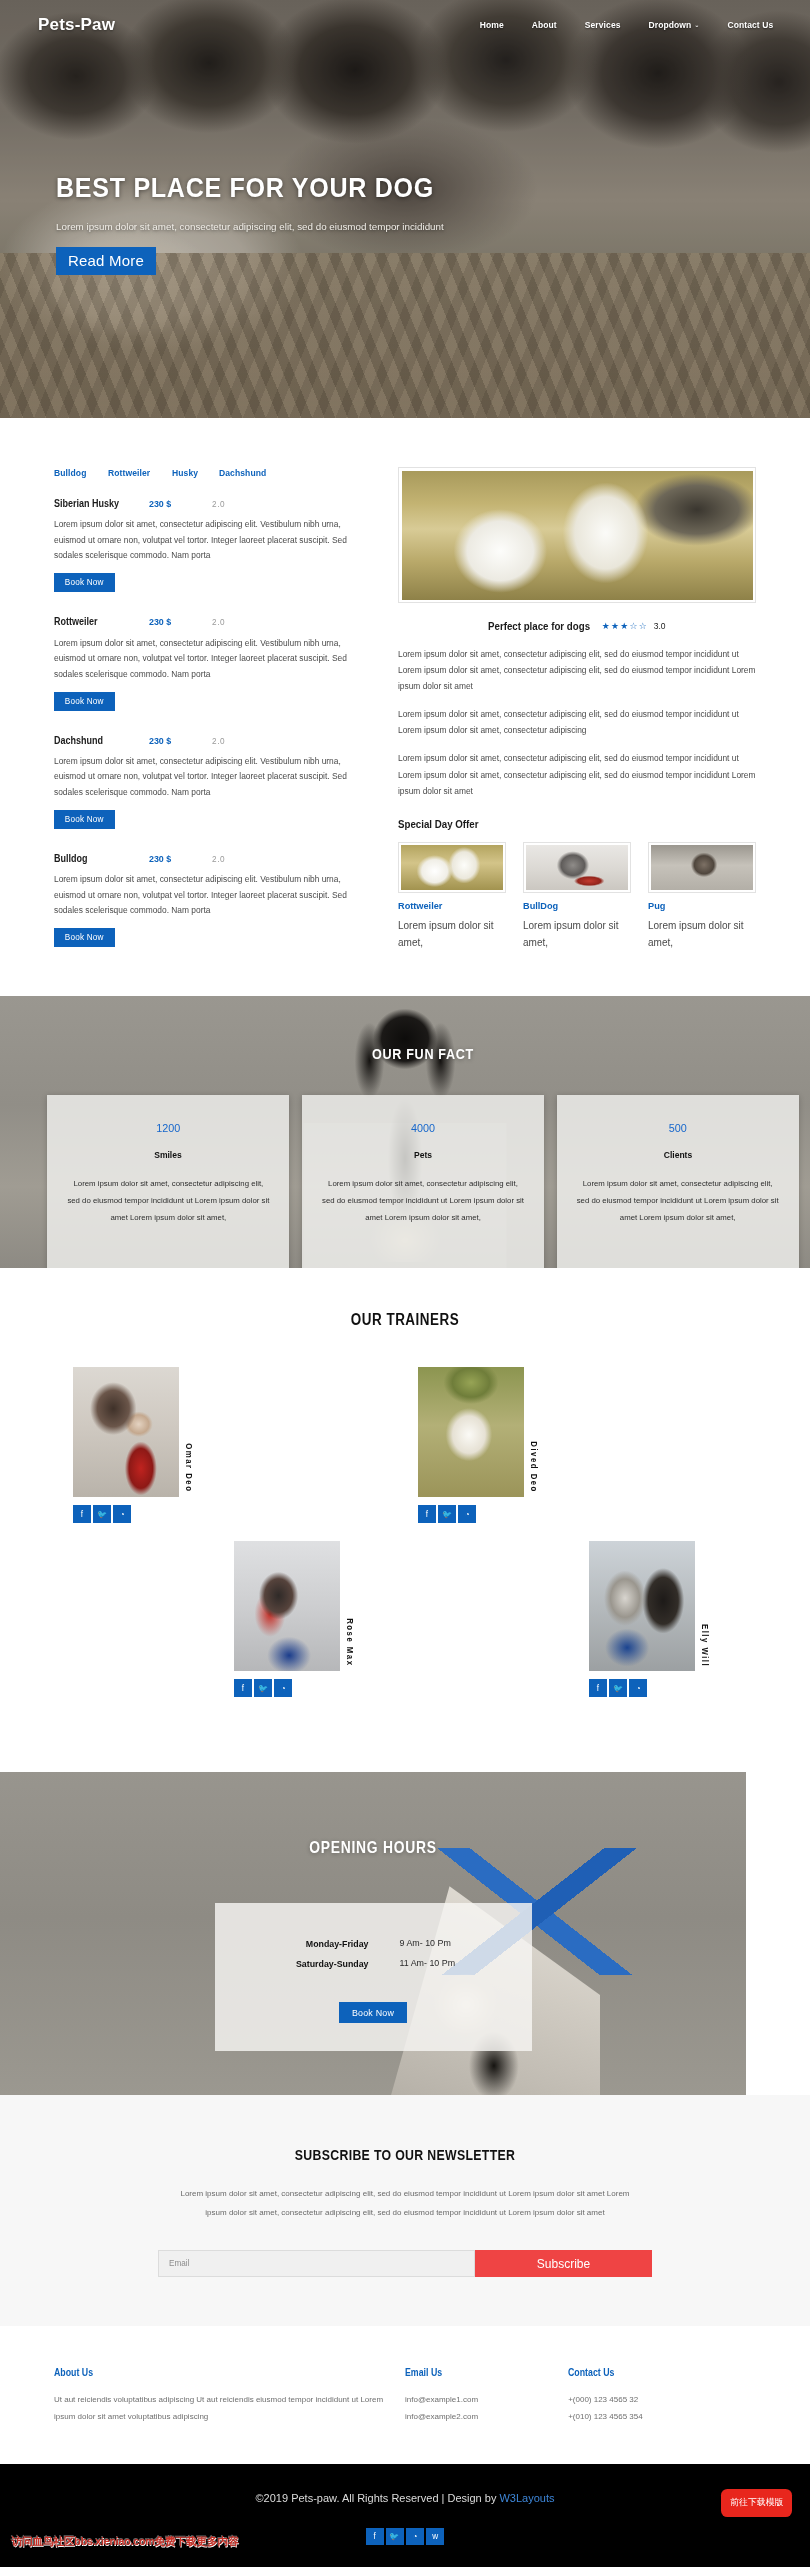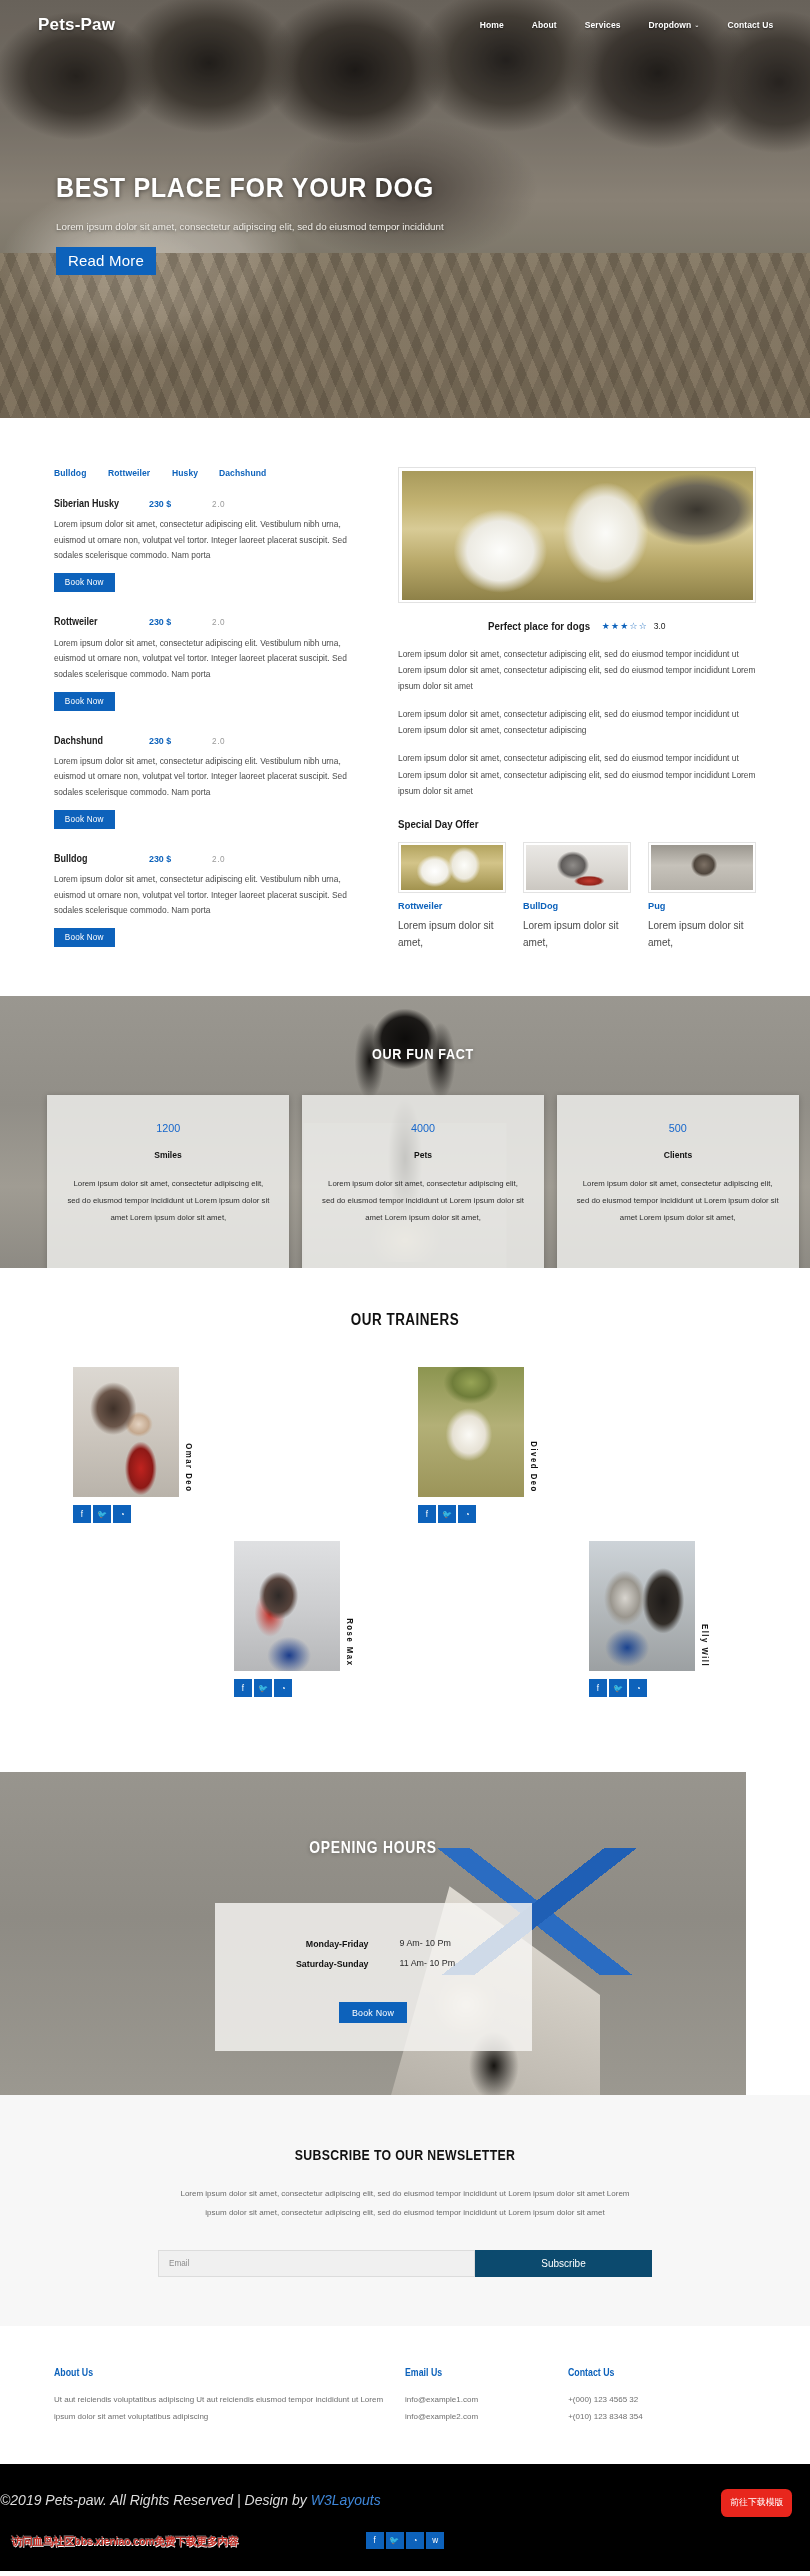--- a/index.html
+++ b/index.html
@@ -279,38 +279,38 @@
     width:468px; margin:0 auto 28px auto;
   }
   .nl-form { display:flex; justify-content:center; width:494px; margin:0 auto; }
   .nl-input {
     flex:1; height:26.6px; border:0.6px solid #dcdcdc; background:#f0f0f0;
     padding:0 10px; font-size:8.2px; color:#555; outline:none;
     font-family:"Liberation Sans", sans-serif;
   }
   .nl-input::placeholder { color:#8d8d8d; }
   .nl-sub {
-    width:177px; height:26.6px; background:#0c4a6e; color:#fff; border:none;
-    font-size:10px; cursor:pointer; font-family:"Liberation Sans", sans-serif;
+    width:177px; height:26.6px; background:#ef4444; color:#fff; border:none;
+    font-size:12px; cursor:pointer; font-family:"Liberation Sans", sans-serif;
   }
 
   
   .footer { background:#fff; padding:41px 54px 38px 54px; display:flex; }
   .fcol-1 { width:355px; }
   .fcol-2 { width:165px; }
   .fcol-3 { width:190px; }
   .fh {
     color:#0d62bb; font-size:10px; font-weight:bold; margin-bottom:14px;
     transform:scaleX(.88); transform-origin:left;
   }
   .ftext { font-size:8px; line-height:2.1; color:#6f6f6f; }
   .flink { font-size:8px; line-height:2.1; color:#6f6f6f; display:block; text-decoration:none; }
 
   .copybar { background:#000; padding:28px 0 21.5px 0; position:relative; }
-  .copy { text-align:left; color:#dcdcdc; font-size:14px;font-style:italic; }
+  .copy { text-align:center; color:#dcdcdc; font-size:11px; }
   .copy a { color:#3e86d8; text-decoration:none; }
   .copy-social { display:flex; gap:2.5px; justify-content:center; margin-top:24px; }
   .dl-btn {
     position:absolute; right:17.7px; top:25px; background:#e8261d; color:#fff;
     font-size:8.9px; padding:7.6px 8.9px; border-radius:6.3px; cursor:pointer;
   }
   .wm {
     position:absolute; left:11.4px; top:71px;
     color:#c62f26; font-size:10.8px; font-weight:bold;
     text-shadow:0.6px 0.6px 0 #fff, -0.6px -0.6px 0 rgba(255,255,255,.4);
@@ -553,21 +553,21 @@
     <p class="ftext">Ut aut reiciendis voluptatibus adipiscing Ut aut reiciendis eiusmod tempor incididunt ut Lorem ipsum dolor sit amet voluptatibus adipiscing</p>
   </div>
   <div class="fcol-2">
     <div class="fh">Email Us</div>
     <a href="#" class="flink">info@example1.com</a>
     <a href="#" class="flink">info@example2.com</a>
   </div>
   <div class="fcol-3">
     <div class="fh">Contact Us</div>
     <div class="ftext">+(000) 123 4565 32</div>
-    <div class="ftext">+(010) 123 8348 354</div>
+    <div class="ftext">+(010) 123 4565 354</div>
   </div>
 </footer>
 
 <div class="copybar">
   <div class="copy">
     <span>©2019 Pets-paw. All Rights Reserved | Design by </span><a href="#">W3Layouts</a>
   </div>
   <div class="copy-social">
     <div class="sq">f</div>
     <div class="sq">🐦</div>

